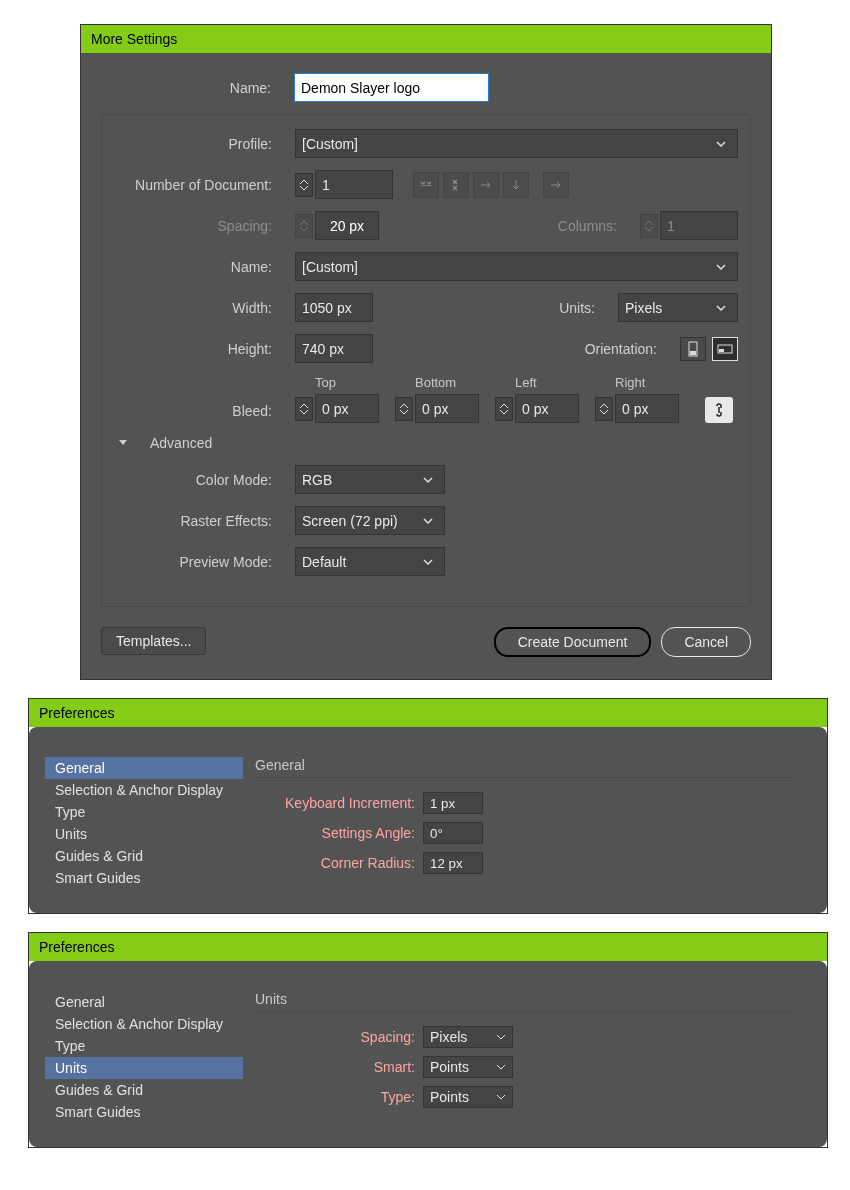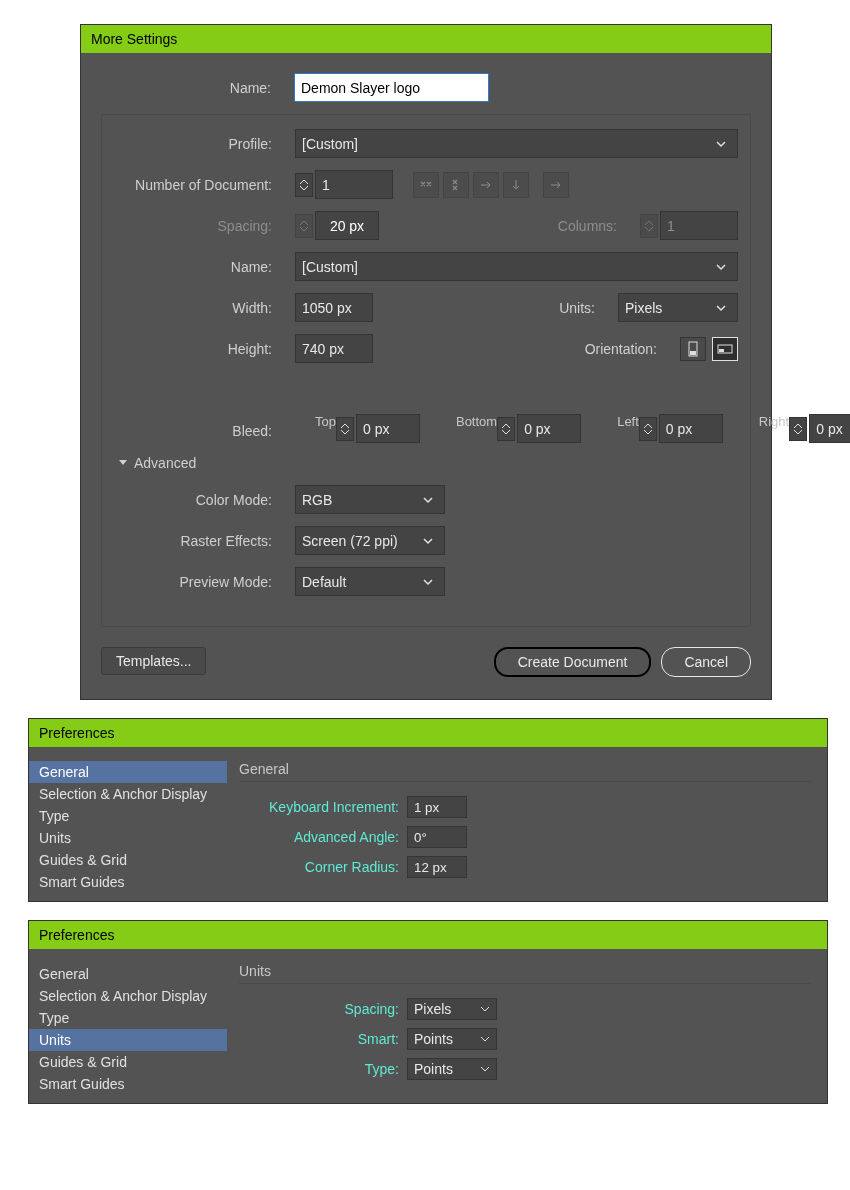--- a/index.html
+++ b/index.html
@@ -68,48 +68,48 @@
   .btn-icon {
     width:26px; height:26px; background:#444; border:1px solid #343434;
     display:inline-flex; align-items:center; justify-content:center; margin-right:4px;
     box-sizing:border-box;
   }
   .btn-icon.dim { opacity:0.45;}
   .section-divider {
     border:1px solid #4a4a4a; border-radius:2px; padding:14px 12px 18px 12px;
     margin-top:4px;
   }
-  .adv-header { display:flex; align-items:center; margin:12px 0 14px 4px; color:#cfcfcf;}
+  .adv-header { display:flex; align-items:center; margin:12px 0 14px 4px; color:#cfcfcf;gap:16px;}
   .adv-header svg { margin-right:6px;}
   .btn {
     padding:6px 22px; border-radius:14px; color:#e8e8e8; display:inline-flex; align-items:center; justify-content:center;
     box-sizing:border-box; height:30px; cursor:default;
   }
   .btn.primary { border:2px solid #000000; background:transparent; }
   .btn.secondary { border:1px solid #e8e8e8; background:transparent; }
   .btn.flat { border:1px solid #3a3a3a; background:#4a4a4a; border-radius:3px; height:28px; padding:4px 14px;}
   .footer-row { display:flex; justify-content:space-between; margin-top:20px; }
   .footer-right { display:flex; gap:10px;}
   .link-btn {
     width:28px; height:26px; background:#e8e8e8; border-radius:3px; display:inline-flex;
     align-items:center; justify-content:center; margin-left:10px;
   }
   .bleed-group { display:flex; gap:16px; align-items:flex-end; }
-  .bleed-col { display:flex; flex-direction:row;margin-top:39px; }
+  .bleed-col { display:flex; flex-direction:column; }
   .bleed-col .bhdr { font-size:13px; color:#c8c8c8; margin-bottom:4px; padding-left:20px;}
   .bleed-col .binput { display:flex; align-items:center;}
   
-  .prefs-body { background:#535353; display:flex; padding:0; min-height:130px;}
+  .prefs-body { background:#535353; display:flex; padding:16px; min-height:130px;border-radius:8px;}
   .prefs-nav { width:198px; padding:14px 0 8px 0; }
   .prefs-nav .nav-item { padding:3px 10px; color:#e0e0e0; }
   .prefs-nav .nav-item.selected { background:#5572a0; color:#fff;}
   .prefs-main { flex:1; padding:14px 16px 8px 12px;}
   .prefs-main .hdr { color:#c8c8c8; margin-bottom:14px; border-bottom:1px solid #4a4a4a; padding-bottom:4px;}
   .prefs-row { display:flex; align-items:center; margin-bottom:8px;}
-  .prefs-row .plabel { width:160px; text-align:right; padding-right:8px; color:#5eead4;}
+  .prefs-row .plabel { width:160px; text-align:right; padding-right:8px; color:#fca5a5;}
   .small-input { background:#444; border:1px solid #343434; color:#e8e8e8; height:22px; padding:0 6px; width:60px; box-sizing:border-box;}
   .small-dd { background:#444; border:1px solid #343434; color:#e8e8e8; height:22px; padding:0 6px; width:90px; display:flex; align-items:center; justify-content:space-between; box-sizing:border-box;}
   .orient-group { display:flex; gap:6px; }
   .orient-btn {
     width:26px; height:24px; border:1px solid #343434; background:#4a4a4a; display:inline-flex; align-items:center; justify-content:center; box-sizing:border-box;
   }
   .orient-btn.selected { background:#2e2e2e; border:1px solid #e0e0e0;}
   
   #more-settings { margin:24px 80px 18px 80px; width:690px; }
   #prefs-general { margin:0 28px 18px 28px; width:798px; }
@@ -390,21 +390,21 @@
       <div class="nav-item">Guides &amp; Grid</div>
       <div class="nav-item">Smart Guides</div>
     </div>
     <div class="prefs-main">
       <div class="hdr">General</div>
       <div class="prefs-row">
         <div class="plabel">Keyboard Increment:</div>
         <input class="small-input" value="1 px" style="">
       </div>
       <div class="prefs-row">
-        <div class="plabel">Advanced Angle:</div>
+        <div class="plabel">Settings Angle:</div>
         <input class="small-input" value="0°" style="">
       </div>
       <div class="prefs-row">
         <div class="plabel">Corner Radius:</div>
         <input class="small-input" value="12 px" style="">
       </div>
     </div>
   </div>
 </div>
 

